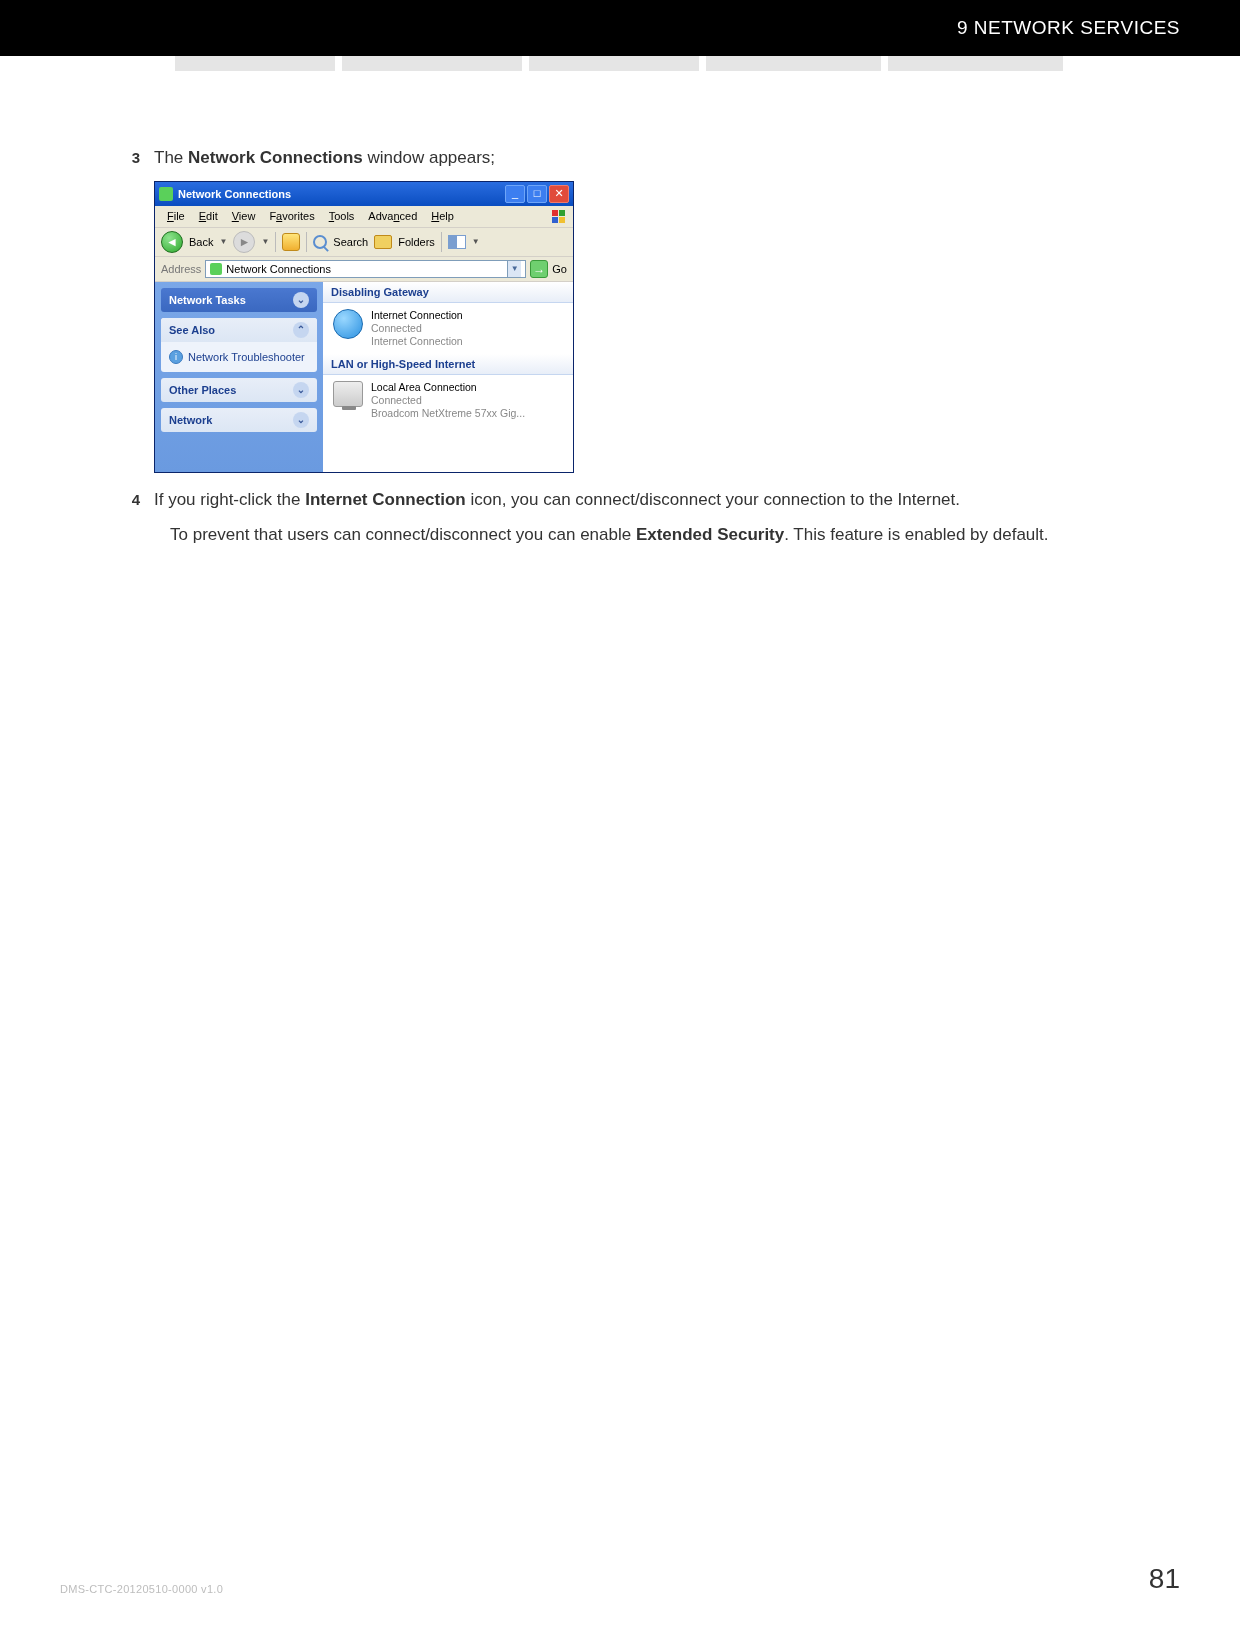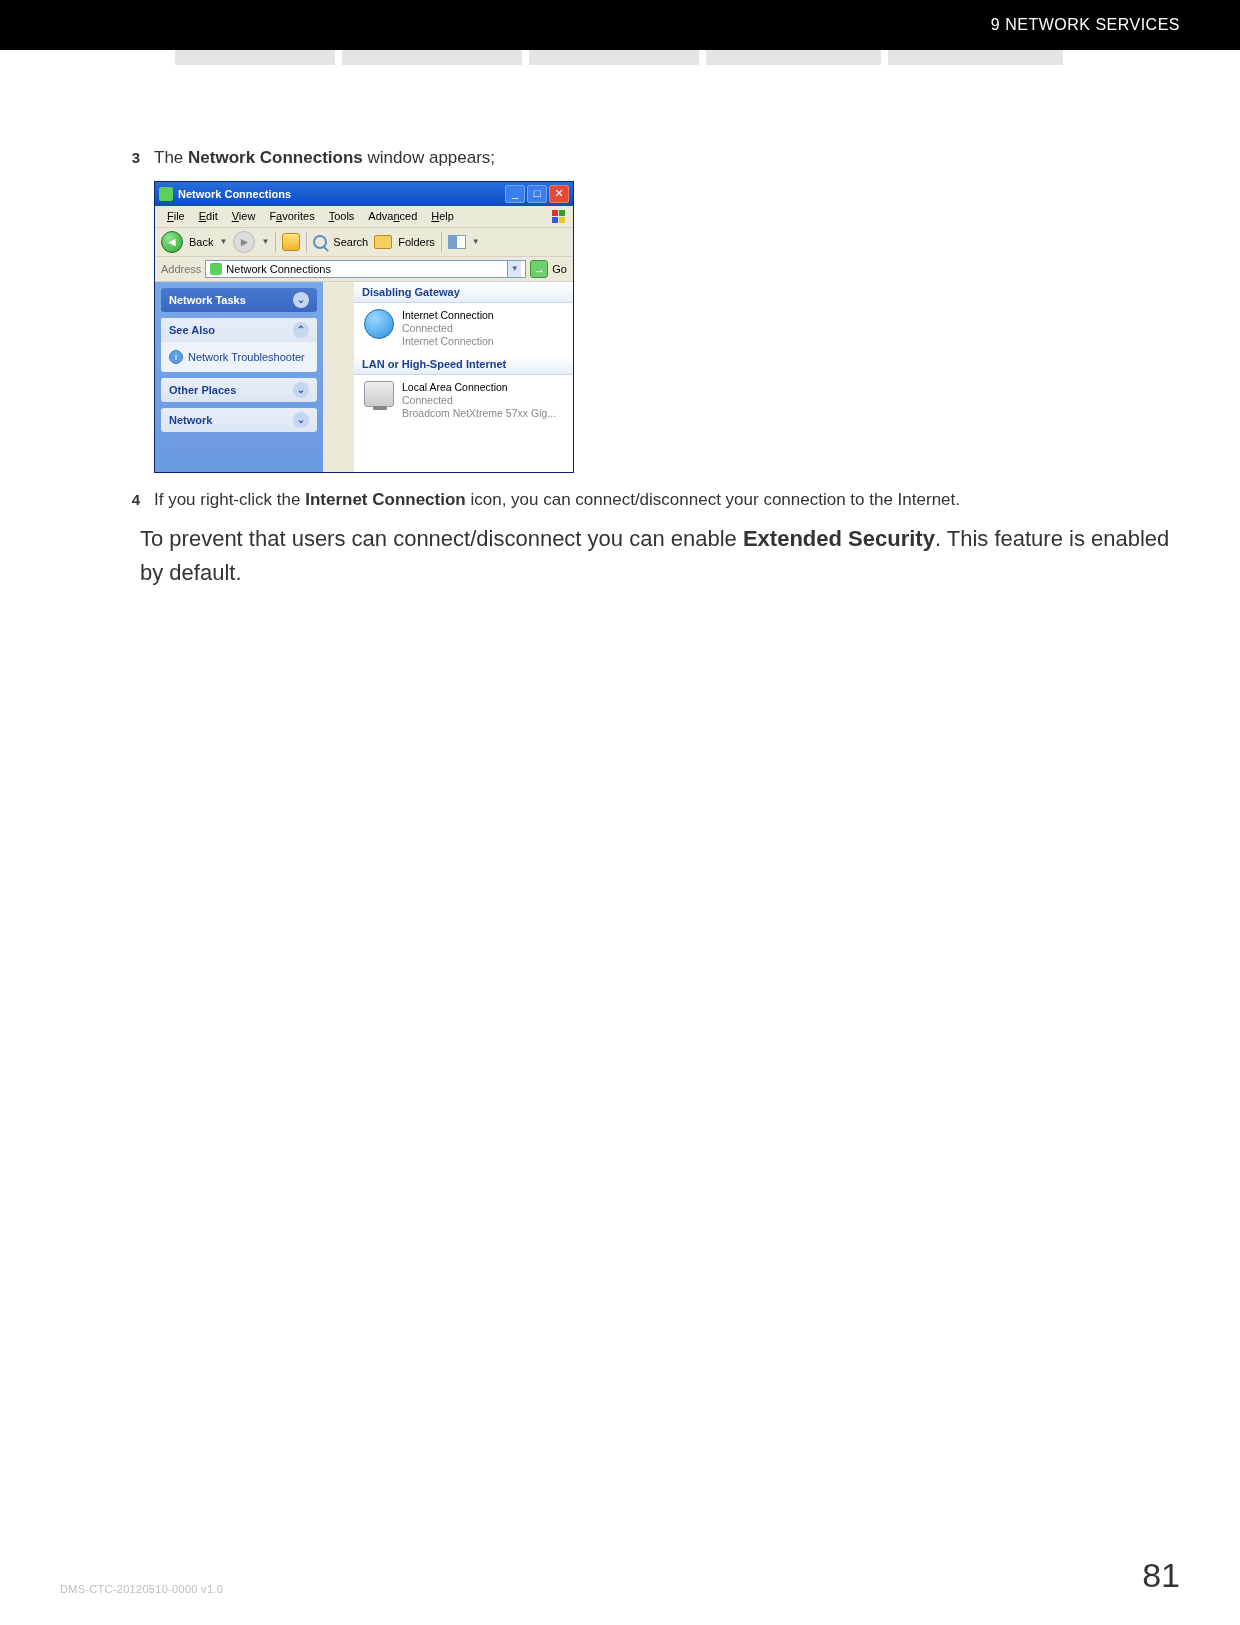--- a/index.html
+++ b/index.html
@@ -6,28 +6,28 @@
   body {
     width: 1240px;
     height: 1625px;
     background: #ffffff;
     font-family: "Segoe UI", Arial, sans-serif;
     color: #333;
     position: relative;
   }
   .header-bar {
     width: 100%;
-    height: 50px;
+    height: 56px;
     background: #000000;
     color: #ffffff;
     display: flex;
     align-items: center;
     justify-content: flex-end;
     padding-right: 60px;
-    font-size: 16px;
+    font-size: 19px;
     font-weight: 300;
     letter-spacing: 0.5px;
   }
   .tab-strip {
     width: 100%;
     height: 34px;
     display: flex;
     padding-left: 175px;
     gap: 7px;
   }
@@ -142,21 +142,21 @@
     padding: 3px 6px; font-size: 11px; color:#777;
     border-bottom: 1px solid #d4d0c8;
   }
   .addr-box {
     flex: 1; background:#fff; border:1px solid #7f9db9; height:18px;
     display:flex;align-items:center;padding:0 4px;gap:4px;color:#000;
   }
   .addr-icon { width:12px;height:12px;background:#5ad05a;border-radius:2px;}
   .addr-drop { width:14px;height:16px;background:#dbe6f5;border-left:1px solid #7f9db9;display:flex;align-items:center;justify-content:center;font-size:8px;color:#4a6a9a;}
   .go-btn { width:18px;height:18px;background:#6fcf6f;border:1px solid #3a9a3a;border-radius:3px;color:#fff;font-size:12px;display:flex;align-items:center;justify-content:center;}
-  .win-body { display:flex; height: 190px; gap: 31px; }
+  .win-body { display:flex; height: 190px; }
   .win-sidebar {
     width: 168px;
     background: linear-gradient(#7aa7e8, #6a9ae0);
     padding: 6px; display:flex;flex-direction:column;gap:6px;
   }
   .panel {
     background: #eef3fb;
     border-radius: 3px;
     overflow: hidden;
     font-size: 11px;
@@ -196,32 +196,32 @@
   .conn-text { font-size:10.5px; line-height:1.25; }
   .conn-text .title { color:#000;}
   .conn-text .sub { color:#888;}
   .subheading {
     font-size: 22px;
     font-weight: 700;
     color: #333;
     margin: 28px 0 14px 0;
   }
   .para {
-    font-size: 22px; line-height:1.55; color:#333;
-    margin: 0 0 6px 20px;
+    font-size: 17px; line-height:1.55; color:#333;
+    margin: 0 0 6px 50px;
   }
   .cross-ref { color:#6a6a6a; font-style: italic; }
   .footer {
     position:absolute;
     bottom: 30px;
     left: 60px; right: 60px;
     display:flex;justify-content:space-between;align-items:flex-end;margin-top:41px;
   }
   .doc-id { font-size: 11px; color:#bdbdbd; letter-spacing:0.3px;}
-  .page-num { font-size: 34px; color:#333; font-weight:400;}
+  .page-num { font-size: 28px; color:#333; font-weight:400;}
 </style>
 </head>
 <body>
 
 <div class="header-bar">
   <span>9 NETWORK SERVICES</span>
 </div>
 
 <div class="tab-strip">
   <div class="tab-block" style="width:160px"></div>

